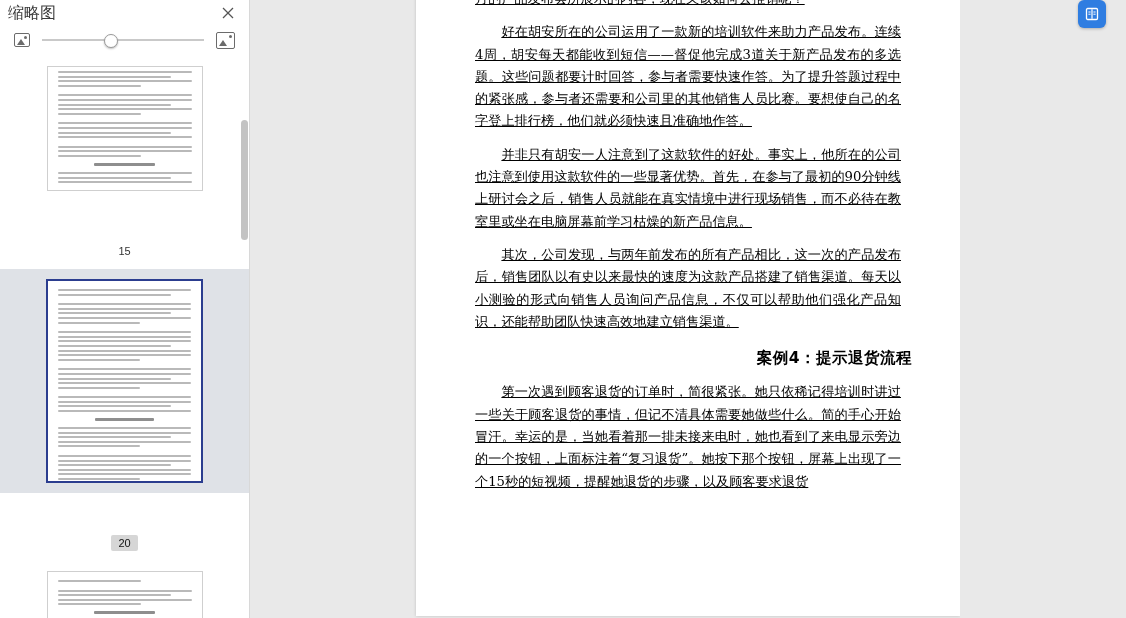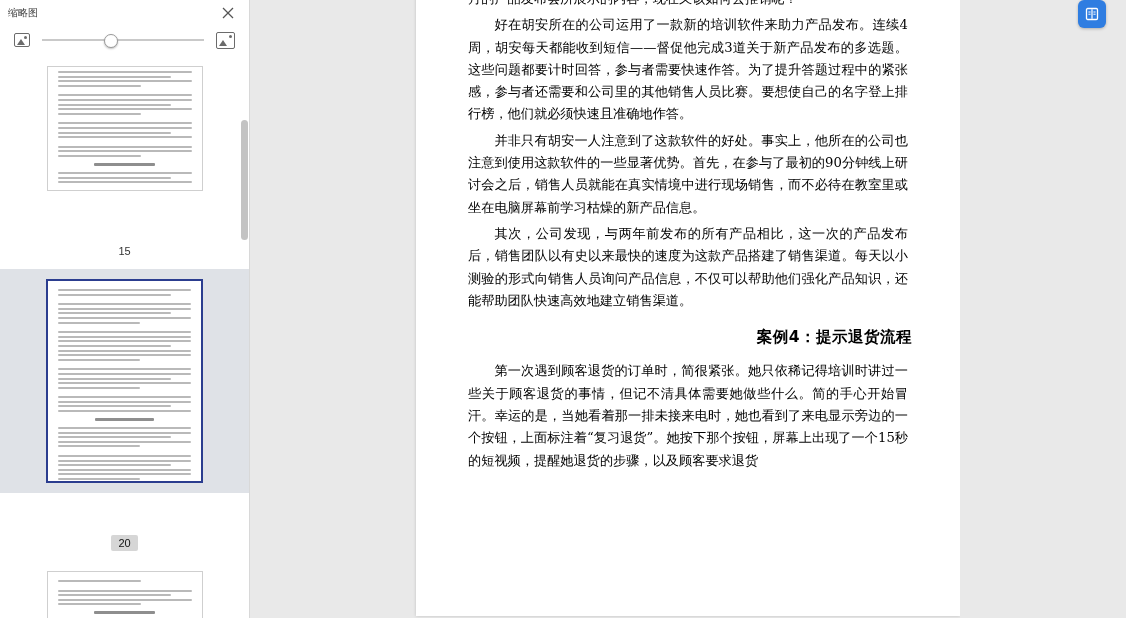--- a/index.html
+++ b/index.html
@@ -27,21 +27,21 @@
     box-sizing: border-box;
   }
   #thumb-header {
     position: relative;
     height: 26px;
     padding-left: 8px;
     display: flex;
     align-items: center;
   }
   #thumb-title {
-    font-size: 10px;
+    font-size: 16px;
     color: #3b3b3b;
   }
   #thumb-close {
     position: absolute;
     right: 10px;
     top: 2px;
     width: 22px;
     height: 22px;
     cursor: pointer;
   }
@@ -208,22 +208,23 @@
     padding: 0 48px;
   }
   #page-content {
     font-family: "DejaVu Serif", "Liberation Serif", serif;
     font-size: 13.2px;
     line-height: 22.3px;
     color: #000;
     text-align: justify;
   }
   #page-content p {
-    margin: 4px;
+    margin: 11px;
     text-indent: 2em;
+    text-decoration: underline;
   }
   #page-content p.first {
     text-indent: 0;
     margin-top: -2px;
   }
   h2.case-title {
     font-family: "DejaVu Sans", "Liberation Sans", sans-serif;
     font-size: 15.5px;
     font-weight: bold;
     text-align: right;

